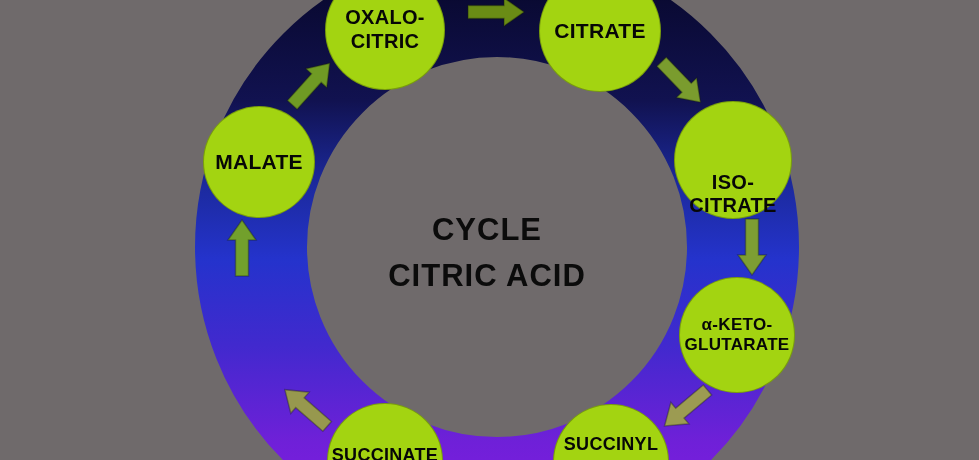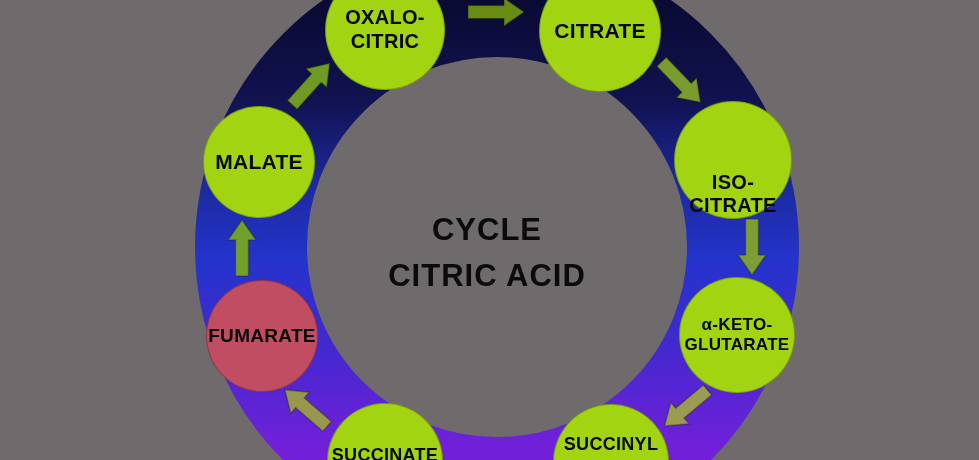--- a/index.html
+++ b/index.html
@@ -135,23 +135,20 @@
   </div>
 
   <div class="node node-succinyl" style="background-color: rgb(163, 212, 17);">
     <div>SUCCINYL</div>
   </div>
 
   <div class="node node-succinate" style="background-color: rgb(163, 212, 17);">
     <div>SUCCINATE</div>
   </div>
 
-  <div class="node node-red node-fumarate" style="background-color: rgb(192, 77, 98);">
-    <div>FUMARATE</div>
-  </div>
 
   <div class="node node-malate" style="background-color: rgb(163, 212, 17);">
     <div>MALATE</div>
   </div>
 
   <div class="cycle-title" style="color: rgb(11, 11, 11);">
     <div>CYCLE</div>
     <div>CITRIC ACID</div>
   </div>
 

